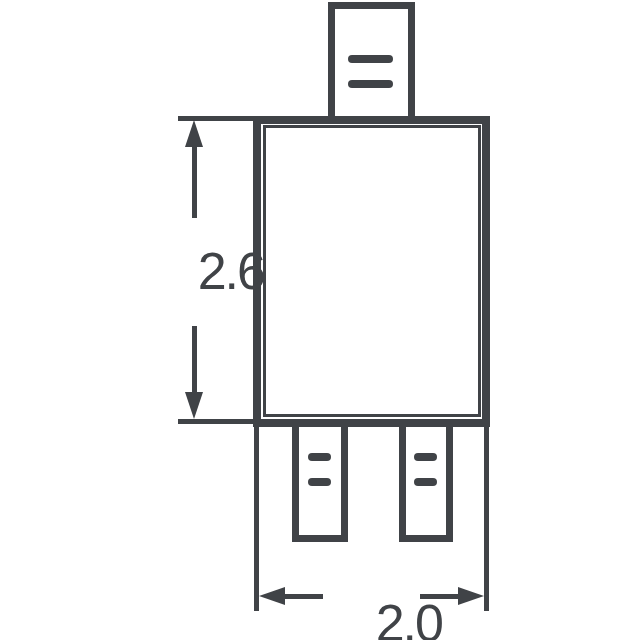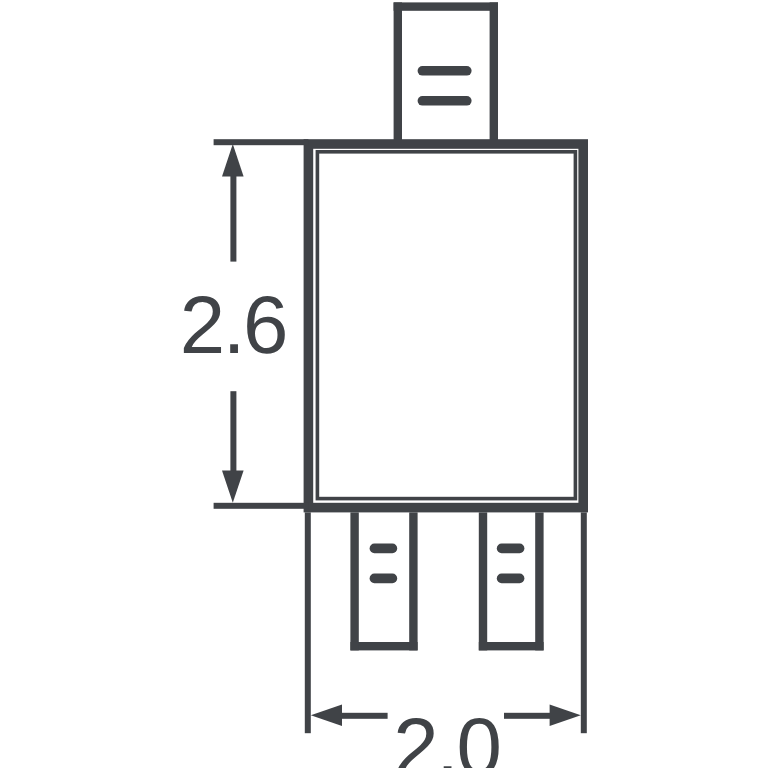--- a/index.html
+++ b/index.html
@@ -90,24 +90,24 @@
     border-top: 9px solid transparent;
     border-bottom: 9px solid transparent;
     border-left: 26px solid var(--line);
   }
 
   
   .dim-label {
     position: absolute;
     width: 140px;
     color: var(--line);
-    font-size: 68px;
+    font-size: 52px;
     line-height: 68px;
     letter-spacing: -2px;
-    text-align: center;
+    text-align: right;
     white-space: nowrap;
   }
   .dim-label.vertical   { left: 124px; top: 237px; }
   .dim-label.horizontal { left: 302px; top: 589px; }
 </style>
 </head>
 <body>
 
 <div class="canvas">
 

